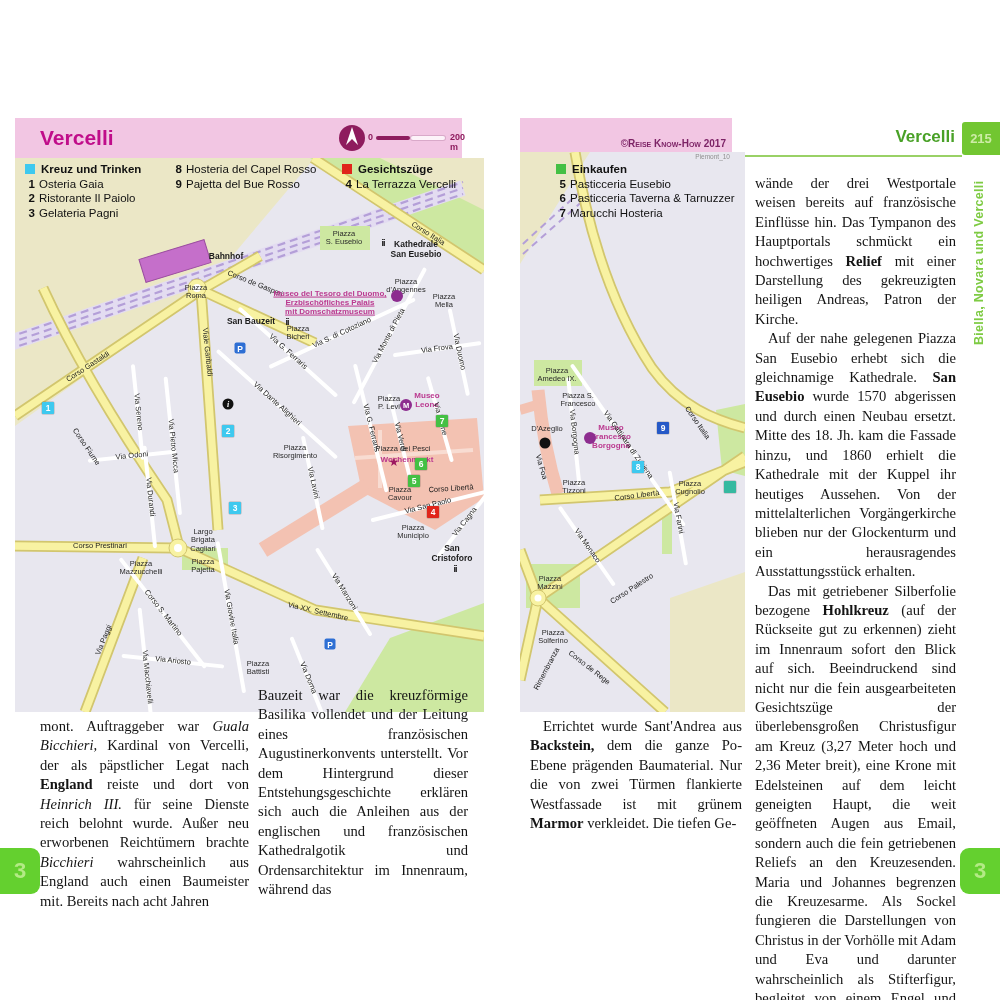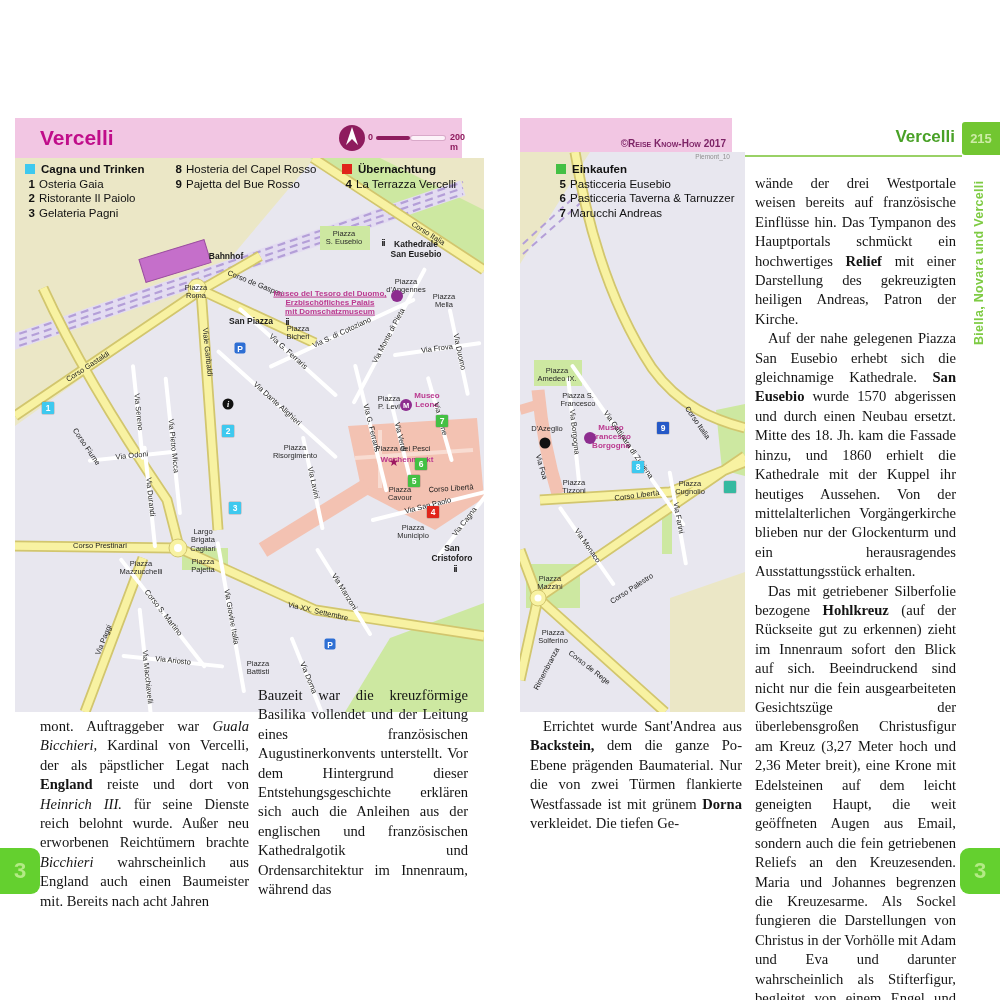--- a/index.html
+++ b/index.html
@@ -179,21 +179,21 @@
 S. Eusebio</div>
     <div class="mlabel b" style="left: 416px; top: 250px; transform: translate(-50%, -50%);">Kathedrale
 San Eusebio</div>
     <div class="mlabel pz" style="left: 406px; top: 286px; transform: translate(-50%, -50%);">Piazza
 d'Angennes</div>
     <div class="mlabel pz" style="left: 444px; top: 301px; transform: translate(-50%, -50%);">Piazza
 Mella</div>
     <div class="mlabel mag" style="left: 330px; top: 303px; transform: translate(-50%, -50%); text-decoration: underline;">Museo del Tesoro del Duomo,
 Erzbischöfliches Palais
 mit Domschatzmuseum</div>
-    <div class="mlabel b" style="left: 251px; top: 322px; transform: translate(-50%, -50%);">San Piazza</div>
+    <div class="mlabel b" style="left: 251px; top: 322px; transform: translate(-50%, -50%);">San Bauzeit</div>
     <div class="mlabel pz" style="left: 298px; top: 333px; transform: translate(-50%, -50%);">Piazza
 Bicheri</div>
     <div class="mlabel " style="left: 288px; top: 352px; transform: translate(-50%, -50%) rotate(42deg);">Via G. Ferraris</div>
     <div class="mlabel " style="left: 342px; top: 333px; transform: translate(-50%, -50%) rotate(-25deg);">Via S. di Cotoziano</div>
     <div class="mlabel " style="left: 389px; top: 336px; transform: translate(-50%, -50%) rotate(-62deg);">Via Monte di Pieta</div>
     <div class="mlabel " style="left: 437px; top: 349px; transform: translate(-50%, -50%) rotate(-8deg);">Via Frova</div>
     <div class="mlabel " style="left: 459px; top: 352px; transform: translate(-50%, -50%) rotate(78deg);">Via Duomo</div>
     <div class="mlabel " style="left: 277px; top: 404px; transform: translate(-50%, -50%) rotate(42deg);">Via Dante Alighieri</div>
     <div class="mlabel pz" style="left: 295px; top: 452px; transform: translate(-50%, -50%);">Piazza
 Risorgimento</div>
@@ -282,53 +282,53 @@
     <div class="mk mk-info" style="left: 228px; top: 404px; transform: translate(-50%, -50%);">i</div>
     <div class="mk mk-p" style="left: 240px; top: 348px; transform: translate(-50%, -50%);">P</div>
     <div class="mk mk-p" style="left: 330px; top: 644px; transform: translate(-50%, -50%);">P</div>
     <div class="mk mk-star" style="left: 394px; top: 462px; transform: translate(-50%, -50%);">★</div>
     <div class="mk mk-church" style="left: 383px; top: 243px; transform: translate(-50%, -50%);">ii</div>
     <div class="mk mk-church" style="left: 287px; top: 322px; transform: translate(-50%, -50%);">ii</div>
     <div class="mk mk-church" style="left: 455px; top: 569px; transform: translate(-50%, -50%);">ii</div>
   </div>
 
 <div class="legend-col" style="left:25px;top:162px">
-  <div><span class="lsq" id="sq-eat" style="background: rgb(62, 201, 239);"></span><span class="lhead">Cagna und Trinken</span></div>
+  <div><span class="lsq" id="sq-eat" style="background: rgb(62, 201, 239);"></span><span class="lhead">Kreuz und Trinken</span></div>
   <div><span class="num">1</span><span>Osteria Gaia</span></div>
   <div><span class="num">2</span><span>Ristorante Il Paiolo</span></div>
   <div><span class="num">3</span><span>Gelateria Pagni</span></div>
 </div>
 <div class="legend-col" style="left:172px;top:162px">
   <div><span class="num">8</span><span>Hosteria del Capel Rosso</span></div>
   <div><span class="num">9</span><span>Pajetta del Bue Rosso</span></div>
 </div>
 <div class="legend-col" style="left:342px;top:162px">
-  <div><span class="lsq" id="sq-sleep" style="background: rgb(224, 37, 27);"></span><span class="lhead">Übernachtung</span></div>
+  <div><span class="lsq" id="sq-sleep" style="background: rgb(224, 37, 27);"></span><span class="lhead">Gesichtszüge</span></div>
   <div><span class="num">4</span><span>La Terrazza Vercelli</span></div>
 </div>
 <div class="legend-col" style="left:556px;top:162px">
   <div><span class="lsq" id="sq-shop" style="background: rgb(68, 192, 68);"></span><span class="lhead">Einkaufen</span></div>
   <div><span class="num">5</span><span>Pasticceria Eusebio</span></div>
   <div><span class="num">6</span><span>Pasticceria Taverna &amp; Tarnuzzer</span></div>
-  <div><span class="num">7</span><span>Marucchi Andreas</span></div>
+  <div><span class="num">7</span><span>Marucchi Hosteria</span></div>
 </div>
 
 <div class="abs" id="band-right">
   <span id="copyright">©Reise Know-How 2017</span>
 </div>
 <div class="abs" id="mapref">Piemont_10</div>
 <div class="abs" id="rp-title">Vercelli</div>
 <div class="abs" id="rp-rule"></div>
 <div class="abs" id="rp-pagenum">215</div>
 <div class="abs" id="side-tab">Biella, Novara und Vercelli</div>
 
 <div class="col" style="left:40px;top:717px;width:209px">mont. Auftraggeber war <i>Guala Bicchieri,</i> Kardinal von Vercelli, der als päpstlicher Legat nach <b>England</b> reiste und dort von <i>Heinrich III.</i> für seine Dienste reich belohnt wurde. Außer neu erworbenen Reichtümern brachte <i>Bicchieri</i> wahrscheinlich aus England auch einen Baumeister mit. Bereits nach acht Jahren</div>
 <div class="col" style="left:258px;top:686px;width:210px">Bauzeit war die kreuzförmige Basilika vollendet und der Leitung eines französischen Augustinerkonvents unterstellt. Vor dem Hintergrund dieser Entstehungsgeschichte erklären sich auch die Anleihen aus der englischen und französischen Kathedralgotik und Ordensarchitektur im Innenraum, während das</div>
 <div class="col" style="left:530px;top:717px;width:212px">
-    <p class="ind">Errichtet wurde Sant'Andrea aus <b>Backstein,</b> dem die ganze Po-Ebene prägenden Baumaterial. Nur die von zwei Türmen flankierte Westfassade ist mit grünem <b>Dorna</b> verkleidet. Die tiefen Ge-</p>
+    <p class="ind">Errichtet wurde Sant'Andrea aus <b>Backstein,</b> dem die ganze Po-Ebene prägenden Baumaterial. Nur die von zwei Türmen flankierte Westfassade ist mit grünem <b>Marmor</b> verkleidet. Die tiefen Ge-</p>
   </div>
 <div class="col" style="left:755px;top:174px;width:201px">
     <p>wände der drei Westportale weisen bereits auf französische Einflüsse hin. Das Tympanon des Hauptportals schmückt ein hochwertiges <b>Relief</b> mit einer Darstellung des gekreuzigten heiligen Andreas, Patron der Kirche.</p>
     <p class="ind">Auf der nahe gelegenen Piazza San Eusebio erhebt sich die gleichnamige Kathedrale. <b>San Eusebio</b> wurde 1570 abgerissen und durch einen Neubau ersetzt. Mitte des 18. Jh. kam die Fassade hinzu, und 1860 erhielt die Kathedrale mit der Kuppel ihr heutiges Aussehen. Von der mittelalterlichen Vorgängerkirche blieben nur der Glockenturm und ein herausragendes Ausstattungsstück erhalten.</p>
     <p class="ind">Das mit getriebener Silberfolie bezogene <b>Hohlkreuz</b> (auf der Rückseite gut zu erkennen) zieht im Innenraum sofort den Blick auf sich. Beeindruckend sind nicht nur die fein ausgearbeiteten Gesichtszüge der überlebensgroßen Christusfigur am Kreuz (3,27 Meter hoch und 2,36 Meter breit), eine Krone mit Edelsteinen auf dem leicht geneigten Haupt, die weit geöffneten Augen aus Email, sondern auch die fein getriebenen Reliefs an den Kreuzesenden. Maria und Johannes begrenzen die Kreuzesarme. Als Sockel fungieren die Darstellungen von Christus in der Vorhölle mit Adam und Eva und darunter wahrscheinlich  als Stifterfigur, begleitet von einem Engel und dem heiligen Eusebius. Den oberen Abschluss bildet die Himmelfahrt mit Sonne und Mond.</p>
   </div>
 
 <div class="abs corner-tab" id="tab-left">3</div>
 <div class="abs corner-tab" id="tab-right">3</div>
 

